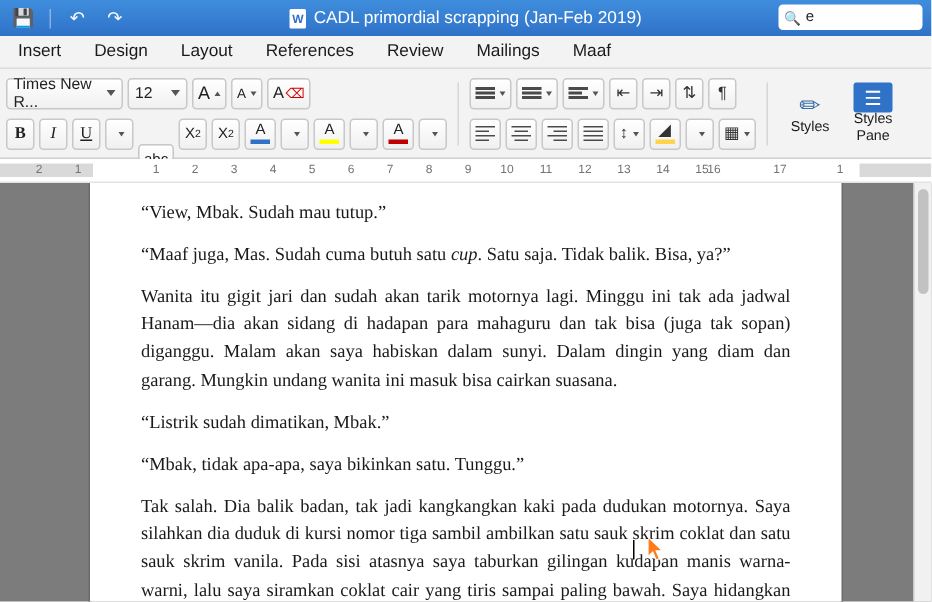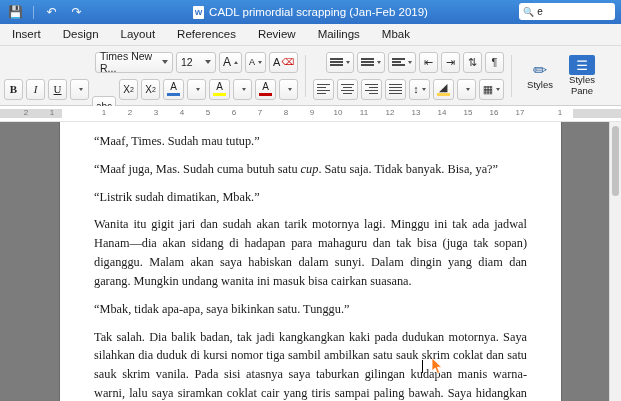--- a/index.html
+++ b/index.html
@@ -106,21 +106,20 @@
     position: relative;
     box-sizing: border-box;
   }
   .rb-group {
     display: flex;
     flex-direction: column;
     justify-content: center;
     gap: 3px;
     padding: 0 4px;
     box-sizing: border-box;
-    align-items: flex-end;
   }
   .rb-row {
     display: flex;
     align-items: center;
     gap: 3px;
     height: 24px;
   }
   .ctl {
     display: flex;
     align-items: center;
@@ -319,21 +318,21 @@
   </div>
 </div>
 
 <div class="menubar">
   <span class="mi">Insert</span>
   <span class="mi">Design</span>
   <span class="mi">Layout</span>
   <span class="mi">References</span>
   <span class="mi">Review</span>
   <span class="mi">Mailings</span>
-  <span class="mi">Mbak</span>
+  <span class="mi">Maaf</span>
 </div>
 
 <div class="ribbon">
 
   <div class="rb-group">
     <div class="rb-row">
       <div class="ctl font-name">
         <span>Times New R...</span>
         <span class="caret"></span>
       </div>
@@ -524,34 +523,34 @@
   <span class="num" style="left:234px;">6</span>
   <span class="num" style="left:260px;">7</span>
   <span class="num" style="left:286px;">8</span>
   <span class="num" style="left:312px;">9</span>
   <span class="num" style="left:338px;">10</span>
   <span class="num" style="left:364px;">11</span>
   <span class="num" style="left:390px;">12</span>
   <span class="num" style="left:416px;">13</span>
   <span class="num" style="left:442px;">14</span>
   <span class="num" style="left:468px;">15</span>
-  <span class="num" style="left:494px;">16</span>
+  <span class="num" style="left:476px;">16</span>
   <span class="num" style="left:520px;">17</span>
   <span class="num" style="left:560px;">1</span>
 </div>
 
 <div class="docarea">
   <div class="page">
     <div class="page-inner">
-      <p>“Maaf, Times. Sudah mau tutup.”</p>
+      <p>“View, Mbak. Sudah mau tutup.”</p>
       <p>
-        <span>“Maaf juga, Mas. Sudah cuma butuh satu </span><em>cup</em><span>. Satu saja. Tidak banyak. Bisa, ya?”</span>
+        <span>“Maaf juga, Mas. Sudah cuma butuh satu </span><em>cup</em><span>. Satu saja. Tidak balik. Bisa, ya?”</span>
       </p>
+      <p>Wanita itu gigit jari dan sudah akan tarik motornya lagi. Minggu ini tak ada jadwal Hanam—dia akan sidang di hadapan para mahaguru dan tak bisa (juga tak sopan) diganggu. Malam akan saya habiskan dalam sunyi. Dalam dingin yang diam dan garang. Mungkin undang wanita ini masuk bisa cairkan suasana.</p>
       <p>“Listrik sudah dimatikan, Mbak.”</p>
-      <p>Wanita itu gigit jari dan sudah akan tarik motornya lagi. Minggu ini tak ada jadwal Hanam—dia akan sidang di hadapan para mahaguru dan tak bisa (juga tak sopan) diganggu. Malam akan saya habiskan dalam sunyi. Dalam dingin yang diam dan garang. Mungkin undang wanita ini masuk bisa cairkan suasana.</p>
       <p>“Mbak, tidak apa-apa, saya bikinkan satu. Tunggu.”</p>
       <p>
         <span>Tak salah. Dia balik badan, tak jadi kangkangkan kaki pada dudukan motornya. Saya silahkan dia duduk di kursi nomor tiga sambil ambilkan satu sauk skrim coklat dan satu sauk skrim vanila. Pada sisi atasnya saya taburkan gilingan kudapan manis  warna-warni, lalu saya siramkan coklat cair yang tiris sampai paling bawah. Saya hidangkan satu </span>
       </p>
     </div>
 
     <div class="cursor-caret" style="left:362px; top:238px;"></div>
 
     <div class="mouse-pointer" style="left:372px; top:236px;">
       <svg width="12" height="18" viewBox="0 0 12 18">

